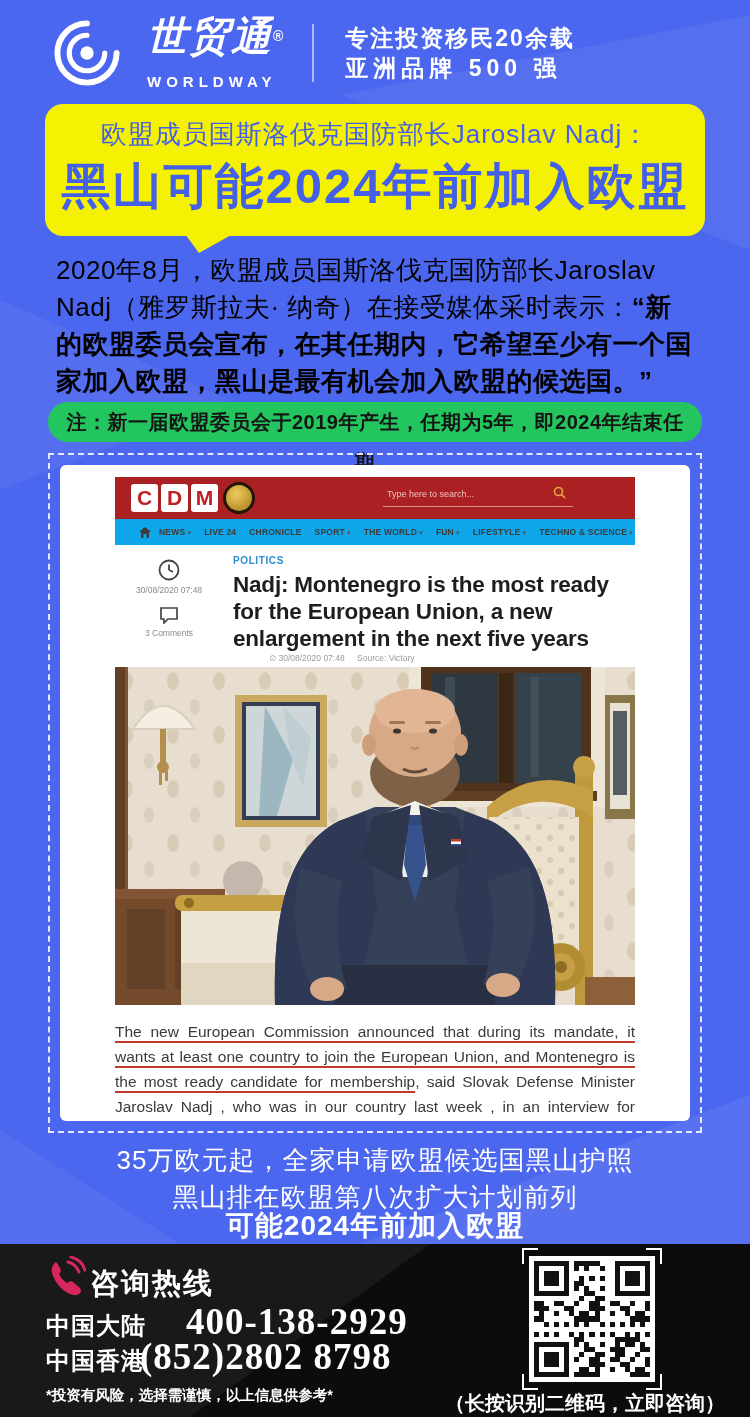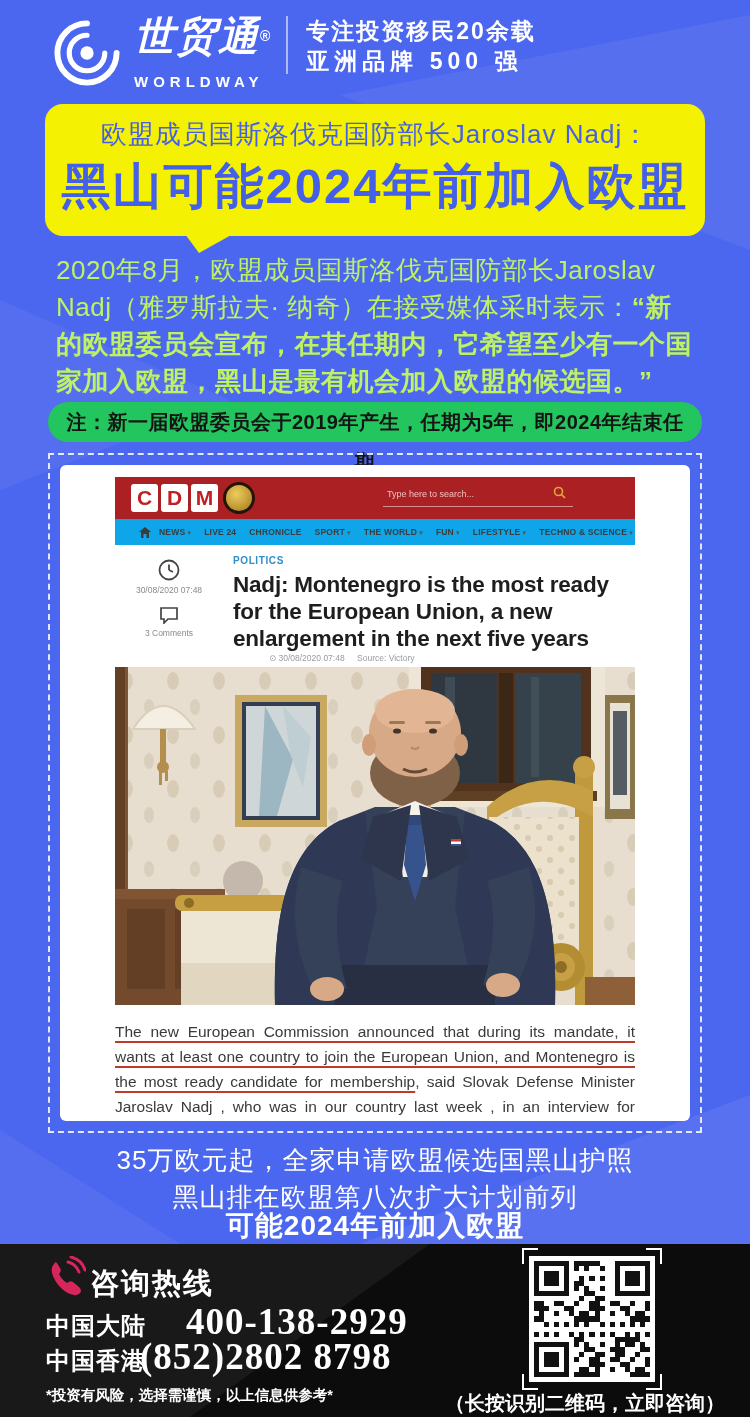--- a/index.html
+++ b/index.html
@@ -3,41 +3,41 @@
 <meta charset="utf-8">
 <style>
   * { margin:0; padding:0; box-sizing:border-box; }
   html,body { background:#222; }
   body { font-family:"Liberation Sans","DejaVu Sans",sans-serif; }
   .poster { position:relative; width:750px; height:1417px; margin:0 auto;
             background:#4c67ef; overflow:hidden; }
   .bgdeco { position:absolute; left:0; top:0; z-index:0; }
 
   
-  .brand { position:absolute; left:50px; top:16px; display:flex; align-items:flex-start; z-index:2; }
+  .brand { position:absolute; left:50px; top:16px; display:flex; align-items:center; z-index:2;gap:13px; }
   .logo-mark { width:74px; height:74px; }
   .logo-txt { margin-left:10px; }
   .logo-cn { color:#fff; font-size:40px; font-weight:900; letter-spacing:2px; line-height:40px; font-style:italic; }
   .logo-reg { color:#fff; font-size:14px; vertical-align:top; font-style:normal; }
   .logo-en { color:#fff; font-size:15px; font-weight:700; letter-spacing:5px; margin-top:17px; }
   .brand-div { width:2px; height:58px; background:rgba(255,255,255,.55); margin:0 18px 0 14px; }
   .tagline { color:#fff; font-weight:700; }
   .tagline .t1 { font-size:23px; letter-spacing:2px; line-height:30px; }
   .tagline .t2 { font-size:23px; letter-spacing:5px; line-height:30px; }
 
   
   .banner { position:absolute; left:45px; top:104px; width:660px; height:132px;
             background:#f5f102; border-radius:18px; text-align:center; z-index:2; }
   .banner .l1 { margin-top:13px; font-size:26px; font-weight:400; color:#4560e8; letter-spacing:1px; }
   .banner .l2 { margin-top:2px; font-size:49px; font-weight:900; color:#4560e8; letter-spacing:2px; }
   .banner-tail { position:absolute; left:185px; top:234px; z-index:2; }
 
   
   .bodycopy { position:absolute; left:56px; top:252px; width:642px; z-index:2;
-              color:#bef264; font-size:26px; line-height:37px; letter-spacing:.5px; }
+              color:#000000; font-size:26px; line-height:37px; letter-spacing:.5px; }
   .bodycopy b { font-weight:900; }
 
   .note { position:absolute; left:48px; top:402px; width:654px; height:40px; z-index:2;
           background:#22c55e; border-radius:20px; color:#151515; font-size:20px; font-weight:700;
           line-height:40px; text-align:center; letter-spacing:.5px; }
 
   
   .card-frame { position:absolute; left:48px; top:453px; width:654px; height:680px;
                 border:2px dashed rgba(255,255,255,.85); z-index:2; }
   .card { position:absolute; inset:10px; background:#fff; border-radius:6px; overflow:hidden; }

